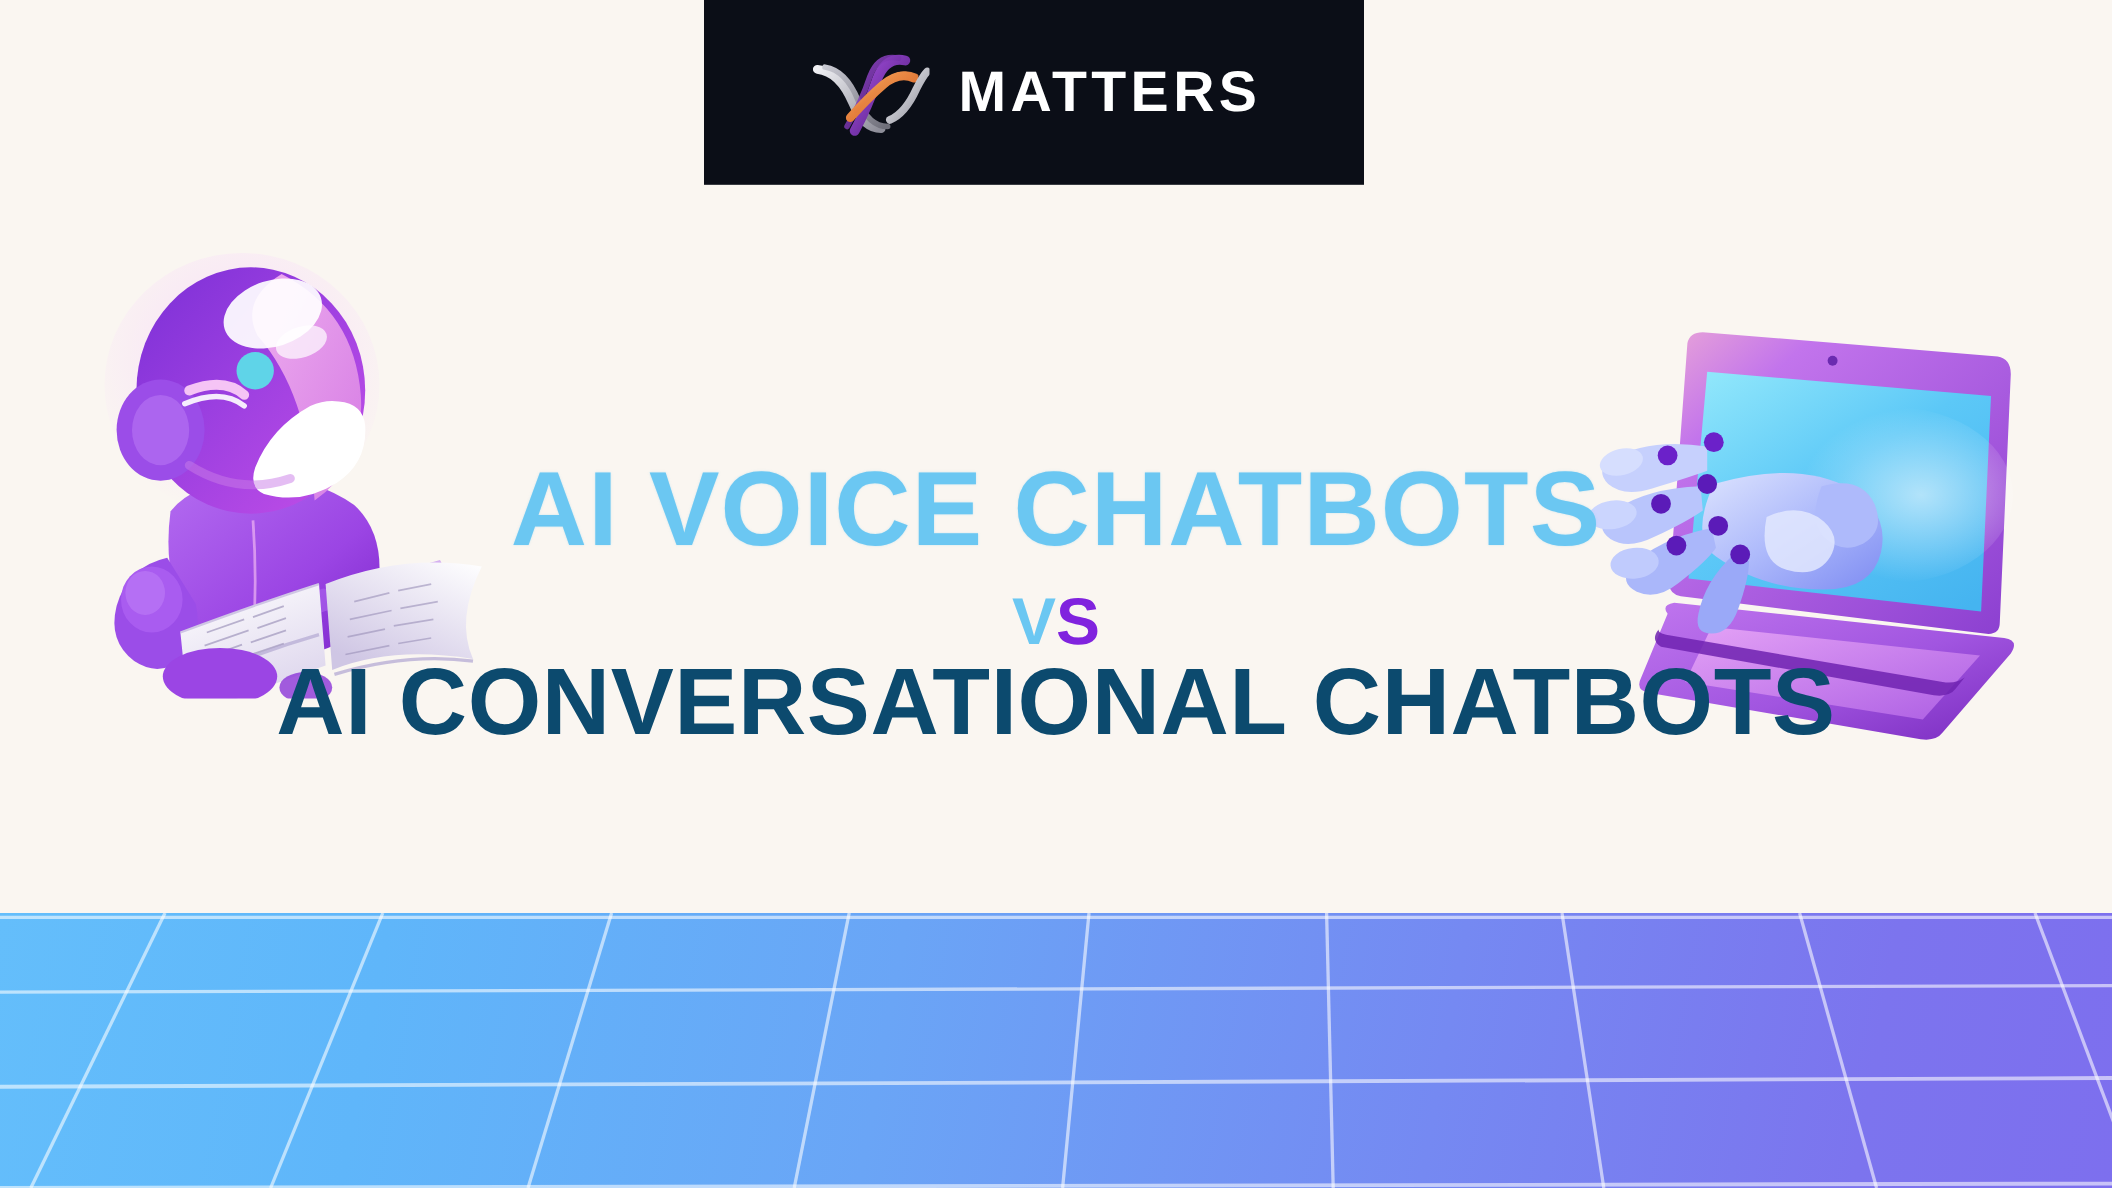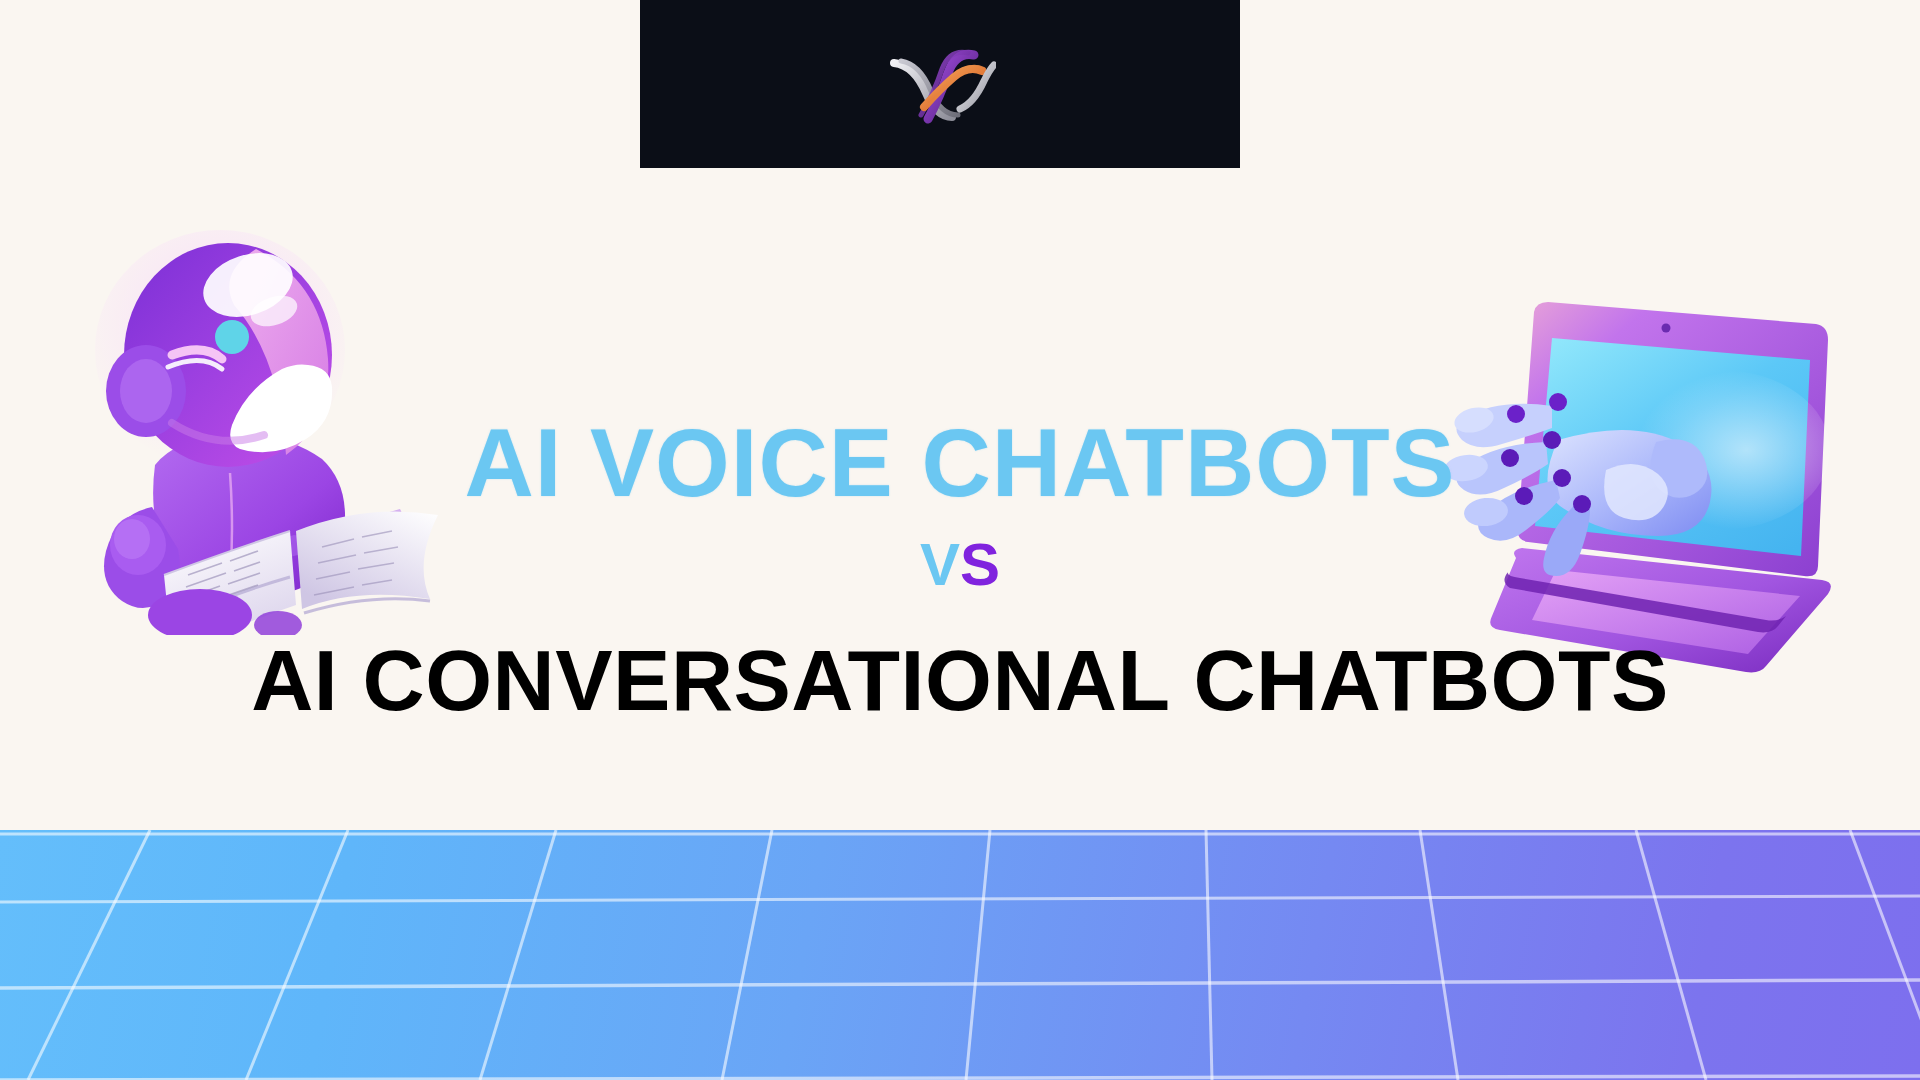--- a/index.html
+++ b/index.html
@@ -75,24 +75,23 @@
     line-height:1.0;
     margin-top:24px;
     letter-spacing:0px;
     white-space:nowrap;
   }
   .vs-v { color:#6BC7F2; }
   .vs-s { color:#8023DE; }
   .line-conv {
     font-size:86px;
     font-weight:bold;
-    color:#000000;
+    color:#0c4a6e;
     letter-spacing:0.5px;
     line-height:1.0;
-    margin-top:42px;
     white-space:nowrap;
   }
 
   
   .art-robot {
     position:absolute;
     left:60px; top:215px;
     width:420px; height:420px;
     z-index:20;
   }
@@ -334,15 +333,16 @@
       <g fill="none" stroke-linecap="round">
         <path d="M10 22 Q30 24 42 52 Q52 76 68 76" stroke="url(#lgA)" stroke-width="8"></path>
         <path d="M17 20 Q36 23 47 50 Q57 74 74 74" stroke="url(#lgB)" stroke-width="5"></path>
         <path d="M44 78 Q56 56 64 32 Q72 10 90 14" stroke="url(#lgP)" stroke-width="9"></path>
         <path d="M37 74 Q50 52 58 28 Q66 8 84 12" stroke="url(#lgP)" stroke-width="5" opacity="0.85"></path>
         <path d="M40 66 Q56 48 70 36 Q84 24 98 30" stroke="url(#lgO)" stroke-width="8"></path>
         <path d="M45 60 Q60 44 73 33 Q86 22 100 28" stroke="url(#lgO)" stroke-width="4" opacity="0.9"></path>
         <path d="M76 68 Q90 62 100 40 Q106 28 110 24" stroke="url(#lgA)" stroke-width="7"></path>
       </g>
     </svg>
+    <div class="logo-word">MATTERS</div>
   </div>
 
 </div>
 
 </body></html>

